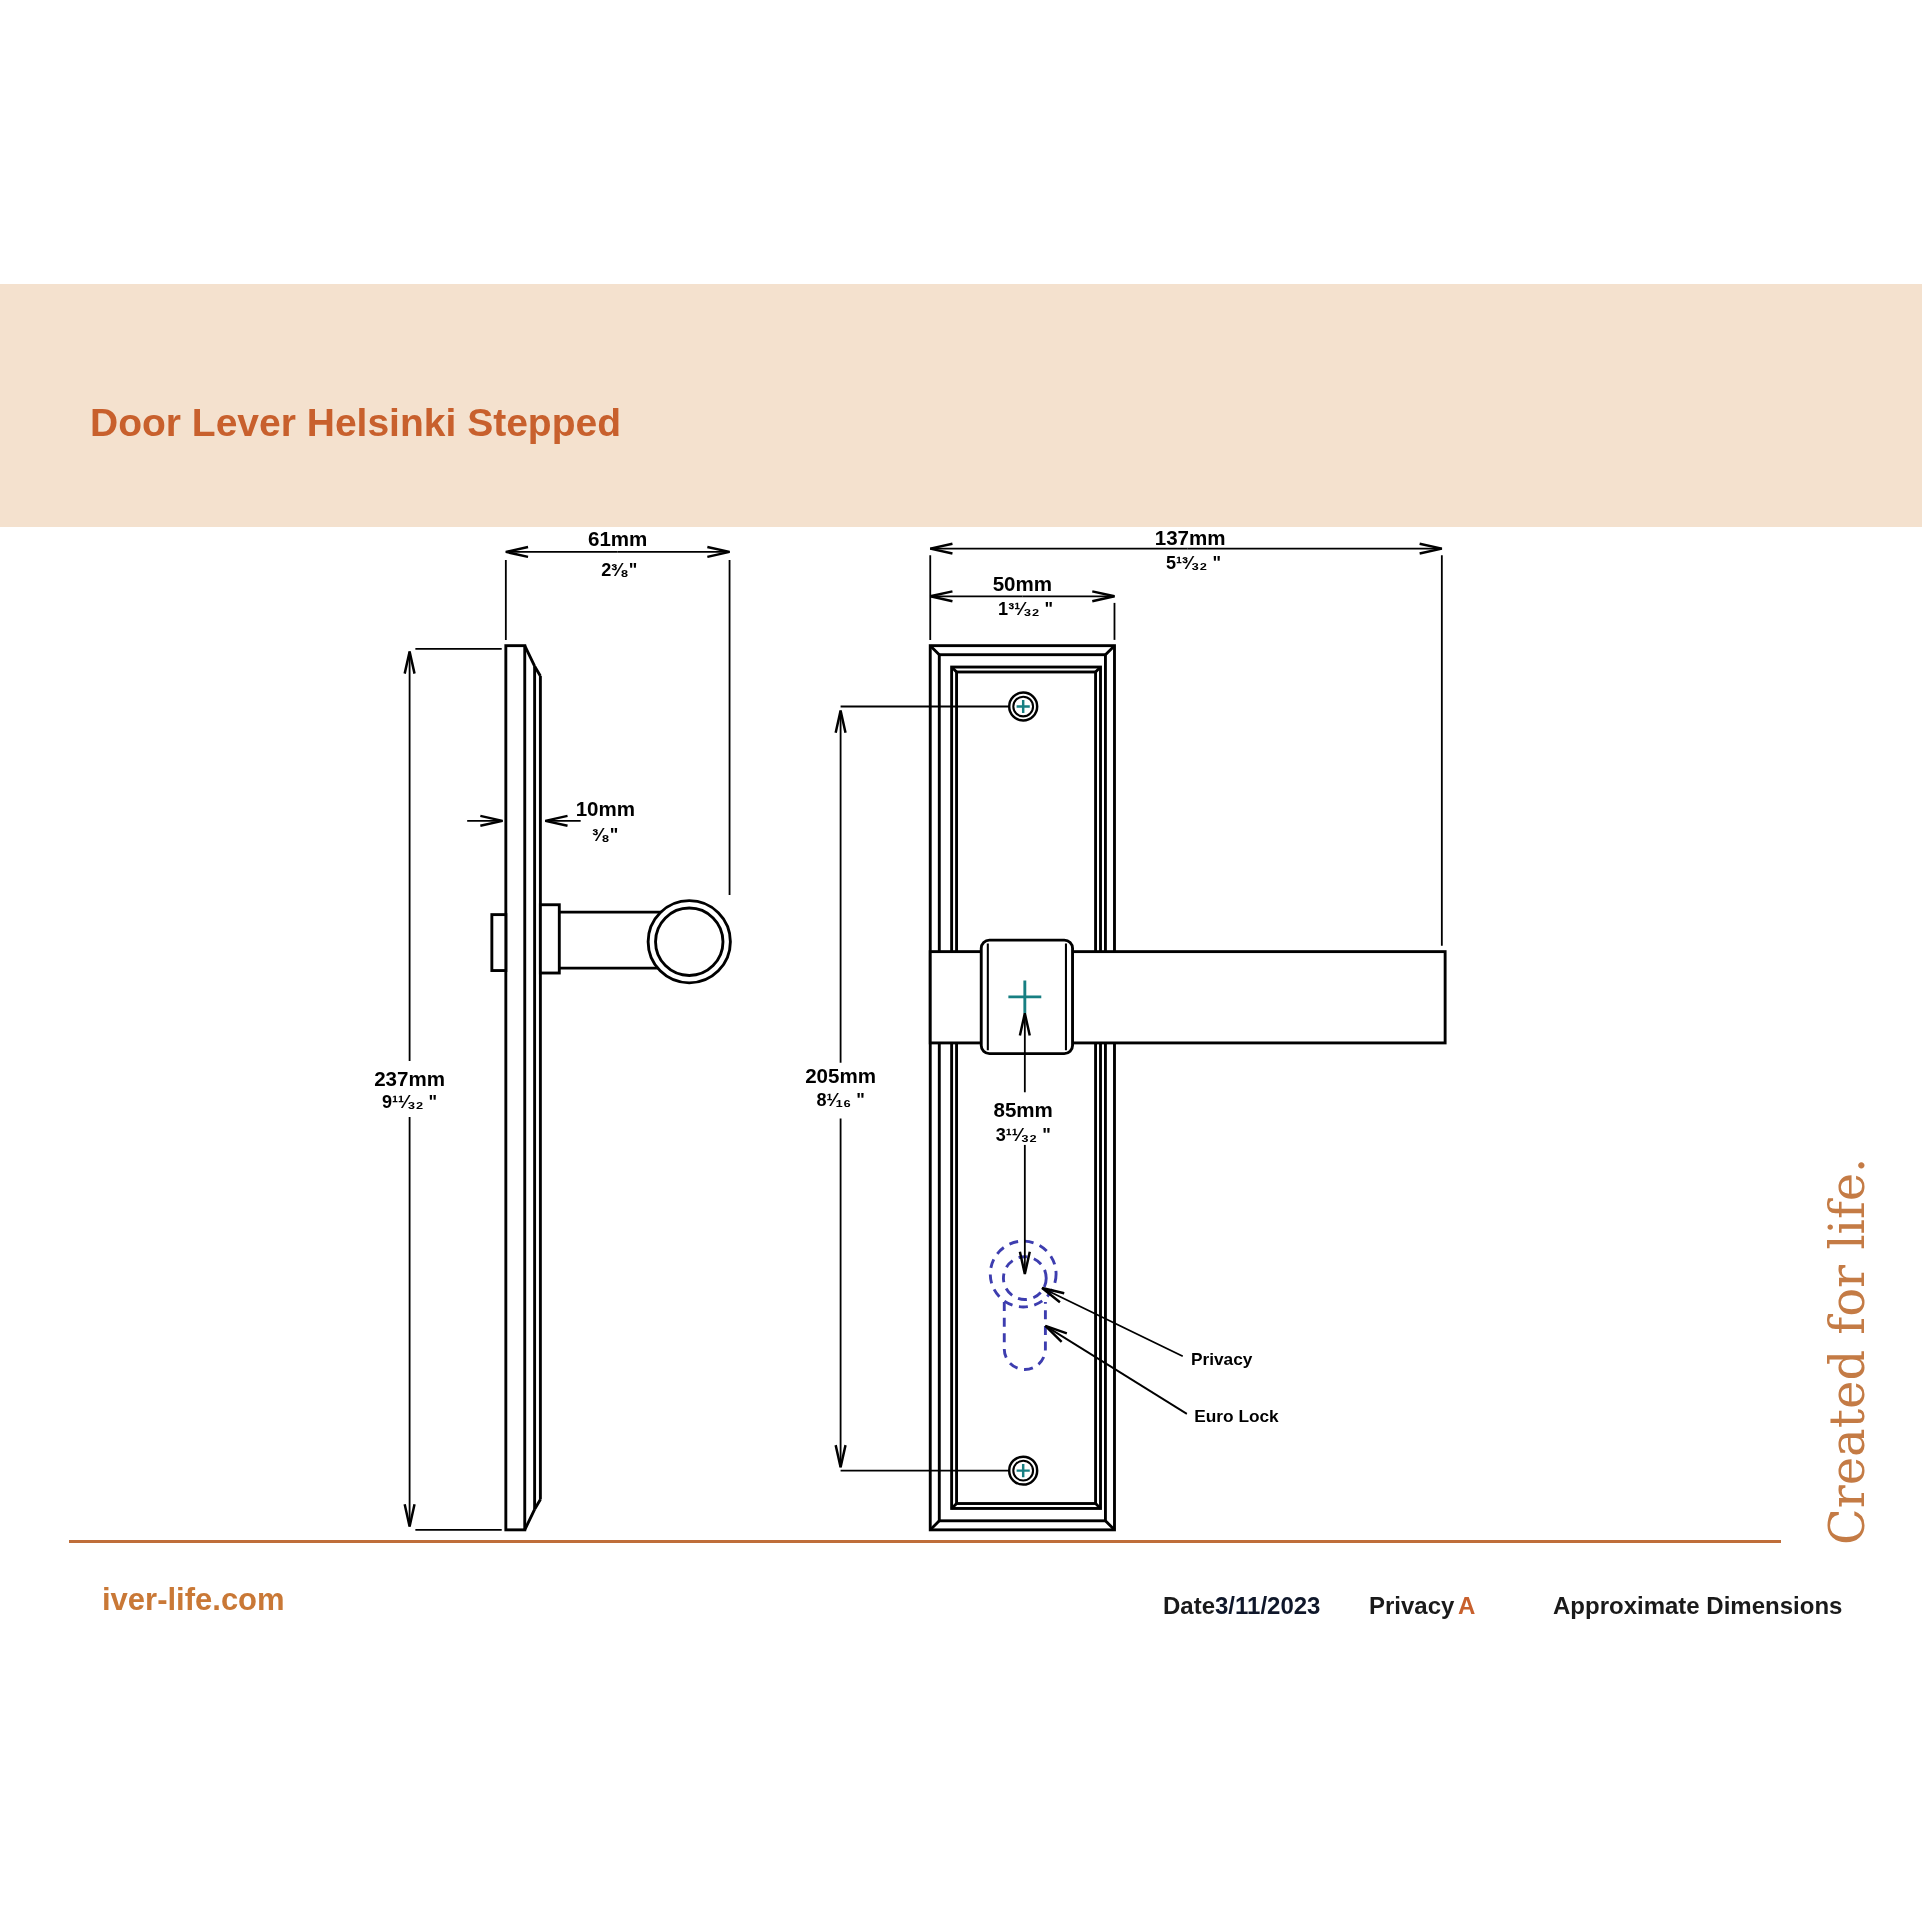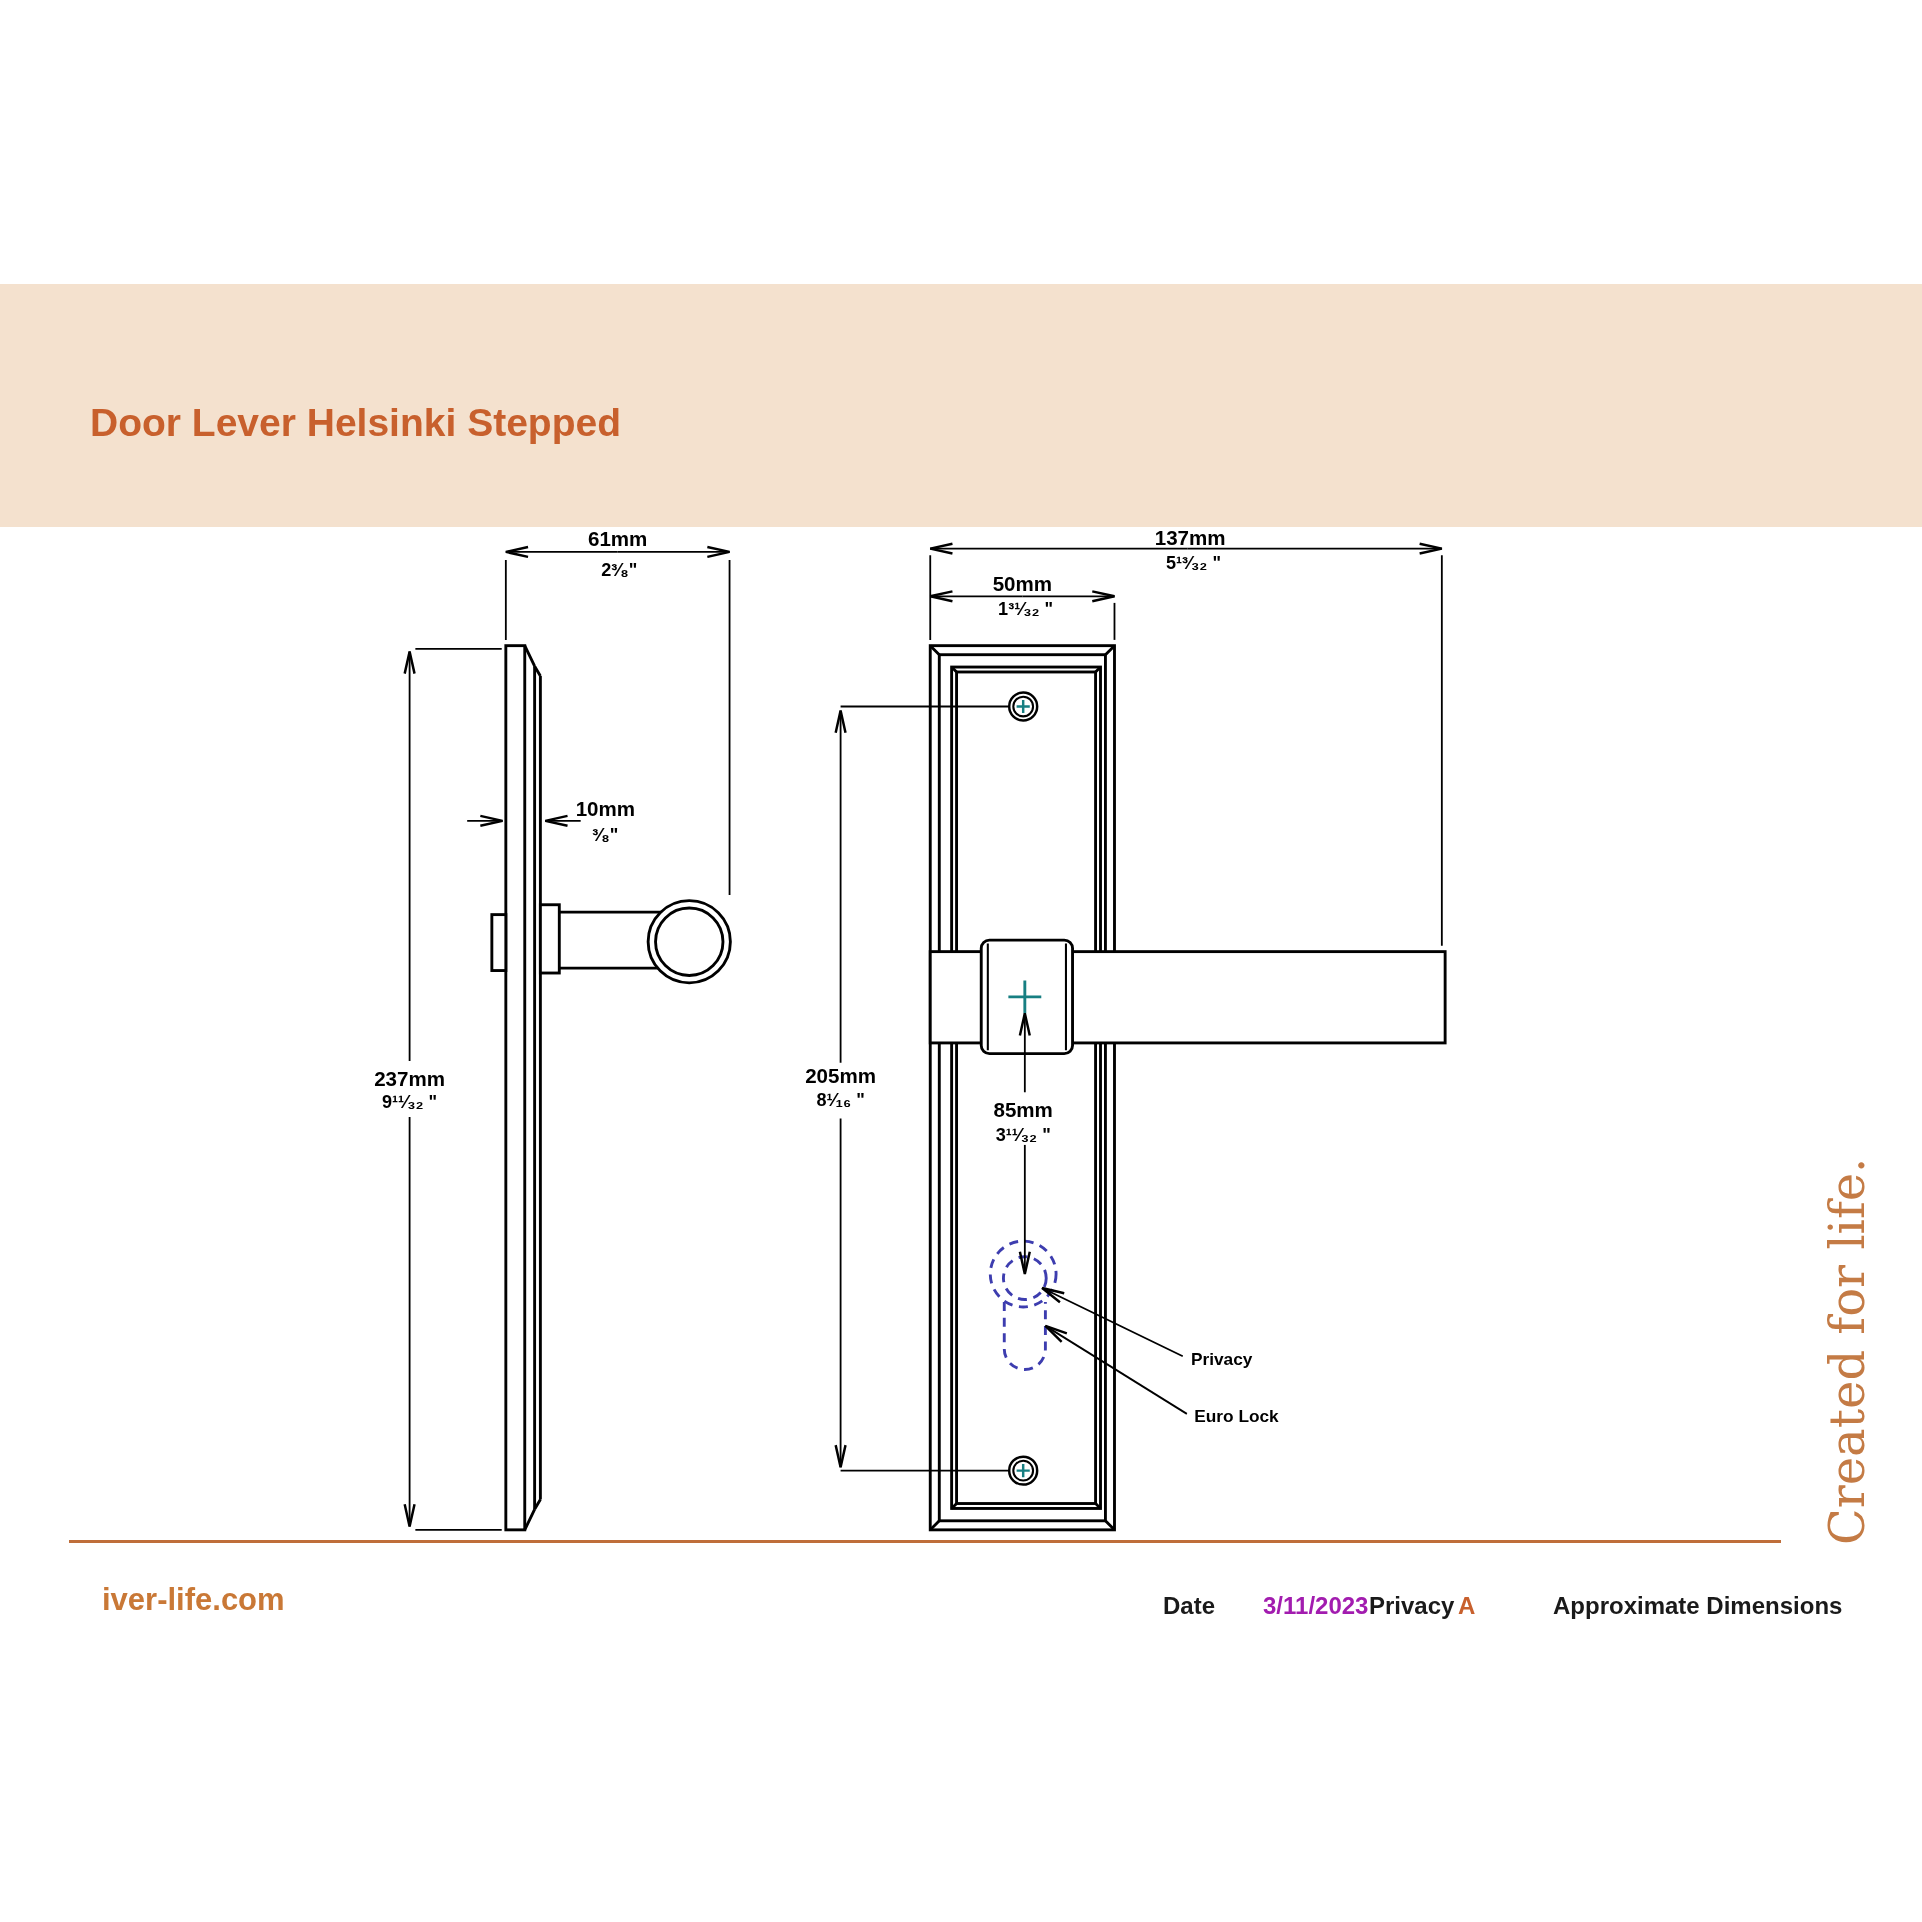--- a/index.html
+++ b/index.html
@@ -25,21 +25,21 @@
   svg.drawing{position:absolute;left:0;top:0;width:1923px;height:1923px;}
   svg.drawing text{font-family:"Liberation Sans",sans-serif;fill:#000;}
   .t-mm{font-size:25px;font-weight:bold;}
   .t-in{font-size:22px;font-weight:bold;}
   .t-call{font-size:21px;font-weight:bold;}
   .rule{position:absolute;left:69px;top:1540px;width:1712px;height:2.5px;background:#bf6e3a;}
   .website{position:absolute;left:102px;top:1582px;font-size:31px;font-weight:bold;color:#c97836;}
   .meta{position:absolute;left:0;top:1592px;width:1923px;height:33px;font-size:24px;font-weight:bold;color:#1a1a1a;}
   .meta span{position:absolute;white-space:nowrap;}
   .m-date-label{left:1163px;}
-  .m-date-value{left:1263px;color:#a21caf;}
+  .m-date-value{left:1215px;color:#0f172a;}
   .m-rev-label{left:1369px;}
   .m-rev-value{left:1458px;color:#c8602d;}
   .m-note{left:1553px;}
 </style>
 </head>
 <body>
 
 <div id="canvas">
 
   <div class="band"></div>

